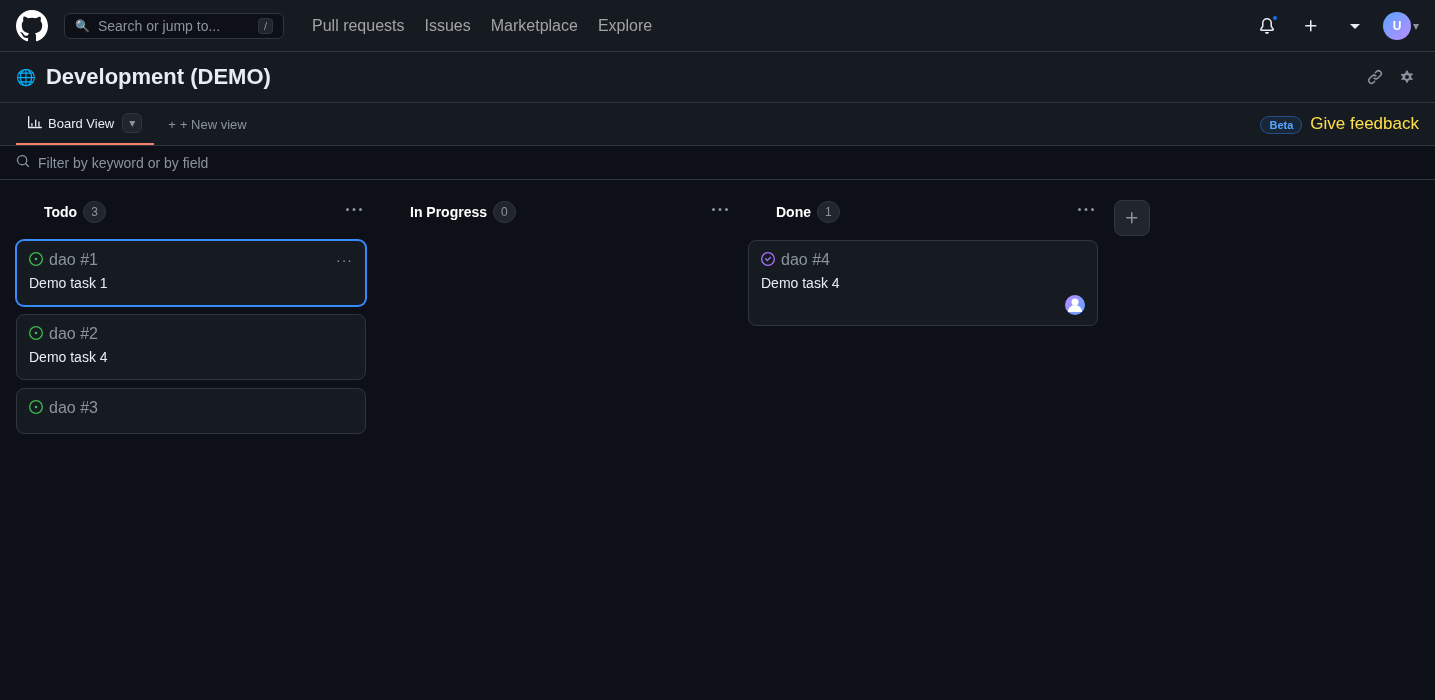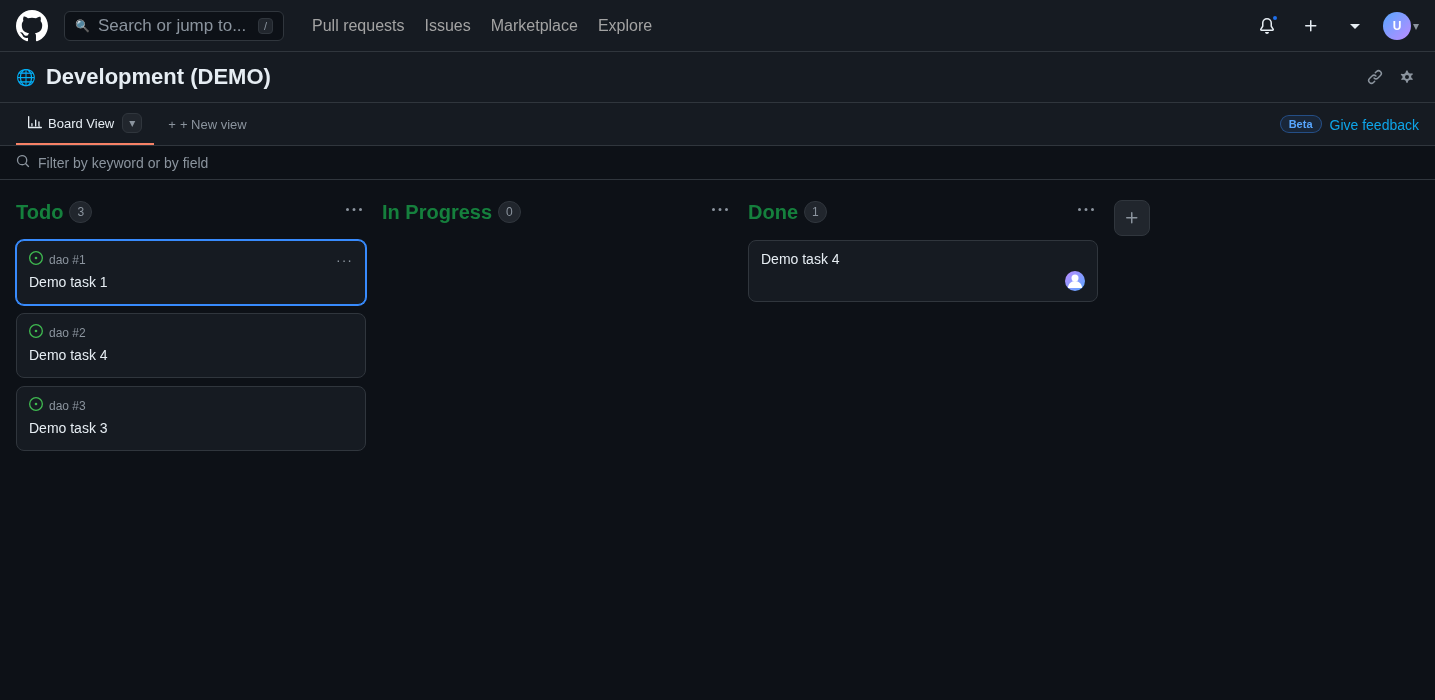--- a/index.html
+++ b/index.html
@@ -204,22 +204,22 @@
     .beta-badge {
       background: #388bfd1a;
       border: 1px solid #388bfd66;
       color: #58a6ff;
       border-radius: 20px;
       padding: 2px 8px;
       font-size: 11px;
       font-weight: 600;
     }
     .give-feedback-link {
-      color: #0ea5e9;
-      font-size: 14px;
+      color: #fde047;
+      font-size: 17px;
       text-decoration: none;
       cursor: pointer;
     }
 
     
     .filter-bar {
       background: #0d1117;
       border-bottom: 1px solid #30363d;
       padding: 8px 16px;
       display: flex;
@@ -257,23 +257,24 @@
       gap: 8px;
     }
 
     .column-header {
       display: flex;
       align-items: center;
       gap: 6px;
       padding: 4px 0 8px 0;
     }
     .column-title {
-      font-size: 20px;
+      font-size: 14px;
       font-weight: 600;
-      color: #15803d;
+      color: #ffffff;
+      margin-left: 28px;
     }
     .column-count {
       background: #21262d;
       border: 1px solid #30363d;
       border-radius: 20px;
       color: #8b949e;
       font-size: 12px;
       padding: 0 7px;
       line-height: 20px;
     }
@@ -311,21 +312,21 @@
       font-size: 14px;
       flex-shrink: 0;
     }
     .issue-closed-icon {
       color: #a371f7;
       font-size: 14px;
       flex-shrink: 0;
     }
     .card-repo {
       color: #8b949e;
-      font-size: 12px;
+      font-size: 16px;
     }
     .card-more-btn {
       margin-left: auto;
       background: none;
       border: none;
       color: #8b949e;
       cursor: pointer;
       font-size: 14px;
       padding: 0;
       line-height: 1;
@@ -380,21 +381,21 @@
 <nav class="topnav">
 
   <div class="topnav-logo">
     <svg width="32" height="32" viewBox="0 0 32 32" fill="white">
       <path fill-rule="evenodd" clip-rule="evenodd" d="M16 0C7.163 0 0 7.163 0 16c0 7.072 4.588 13.069 10.953 15.183.8.147 1.093-.347 1.093-.771 0-.38-.014-1.386-.021-2.72-4.451.967-5.39-2.145-5.39-2.145-.728-1.849-1.775-2.341-1.775-2.341-1.451-.992.11-.972.11-.972 1.604.113 2.449 1.648 2.449 1.648 1.425 2.442 3.738 1.737 4.649 1.328.145-1.032.558-1.737 1.014-2.136-3.554-.404-7.29-1.777-7.29-7.907 0-1.747.624-3.176 1.647-4.295-.165-.404-.713-2.03.157-4.231 0 0 1.343-.43 4.4 1.64A15.328 15.328 0 0116 7.788c1.36.006 2.729.184 4.009.539 3.054-2.07 4.395-1.64 4.395-1.64.872 2.2.323 3.827.159 4.231 1.025 1.119 1.645 2.548 1.645 4.295 0 6.145-3.742 7.499-7.306 7.894.574.494 1.086 1.47 1.086 2.963 0 2.14-.019 3.864-.019 4.391 0 .428.289.925 1.101.769C27.416 29.065 32 23.07 32 16 32 7.163 24.837 0 16 0z"></path>
     </svg>
   </div>
 
   <div class="search-box">
     <span style="color:#8b949e;font-size:12px;">🔍</span>
-    <span style="font-size:17px;color:#8b949e;">Search or jump to...</span>
+    <span style="font-size:14px;color:#8b949e;">Search or jump to...</span>
     <span class="kbd">/</span>
   </div>
 
   <div class="nav-links">
     <a class="nav-link">Pull requests</a>
     <a class="nav-link">Issues</a>
     <a class="nav-link">Marketplace</a>
     <a class="nav-link">Explore</a>
   </div>
 
@@ -500,41 +501,47 @@
         <div class="card-title">Demo task 4</div>
       </div>
       <div class="card">
         <div class="card-meta">
           <span class="issue-open-icon"><svg width="14" height="14" viewBox="0 0 16 16" fill="currentColor">
               <path d="M8 9.5a1.5 1.5 0 100-3 1.5 1.5 0 000 3z"></path>
               <path fill-rule="evenodd" d="M8 0a8 8 0 100 16A8 8 0 008 0zM1.5 8a6.5 6.5 0 1113 0 6.5 6.5 0 01-13 0z"></path>
             </svg></span>
           <span class="card-repo">dao #3</span>
         </div>
-        <div class="card-title">Demo task 3</div>
       </div>
     </div>
     <div class="column">
       <div class="column-header">
         <span class="column-title">In Progress</span>
         <span class="column-count">0</span>
         <button class="column-menu-btn"><svg width="16" height="16" viewBox="0 0 16 16" fill="currentColor">
             <path d="M8 9a1.5 1.5 0 100-3 1.5 1.5 0 000 3zM1.5 9a1.5 1.5 0 100-3 1.5 1.5 0 000 3zm13 0a1.5 1.5 0 100-3 1.5 1.5 0 000 3z"></path>
           </svg></button>
       </div>
     </div>
     <div class="column">
       <div class="column-header">
         <span class="column-title">Done</span>
         <span class="column-count">1</span>
         <button class="column-menu-btn"><svg width="16" height="16" viewBox="0 0 16 16" fill="currentColor">
             <path d="M8 9a1.5 1.5 0 100-3 1.5 1.5 0 000 3zM1.5 9a1.5 1.5 0 100-3 1.5 1.5 0 000 3zm13 0a1.5 1.5 0 100-3 1.5 1.5 0 000 3z"></path>
           </svg></button>
       </div>
       <div class="card">
+        <div class="card-meta">
+          <span class="issue-closed-icon"><svg width="14" height="14" viewBox="0 0 16 16" fill="currentColor">
+              <path d="M11.28 6.78a.75.75 0 00-1.06-1.06L7.25 8.69 5.78 7.22a.75.75 0 00-1.06 1.06l2 2a.75.75 0 001.06 0l3.5-3.5z"></path>
+              <path fill-rule="evenodd" d="M16 8A8 8 0 110 8a8 8 0 0116 0zm-1.5 0a6.5 6.5 0 11-13 0 6.5 6.5 0 0113 0z"></path>
+            </svg></span>
+          <span class="card-repo">dao #4</span>
+        </div>
         <div class="card-title">Demo task 4</div>
         <div class="card-footer">
           <div class="card-avatar" style="background: linear-gradient(135deg, rgb(188, 140, 255), rgb(88, 166, 255));">
             <svg width="20" height="20" viewBox="0 0 20 20" fill="white">
               <circle cx="10" cy="7" r="3.5"></circle>
               <path d="M3 17c0-3.866 3.134-7 7-7s7 3.134 7 7H3z"></path>
             </svg>
           </div>
         </div>
       </div>

